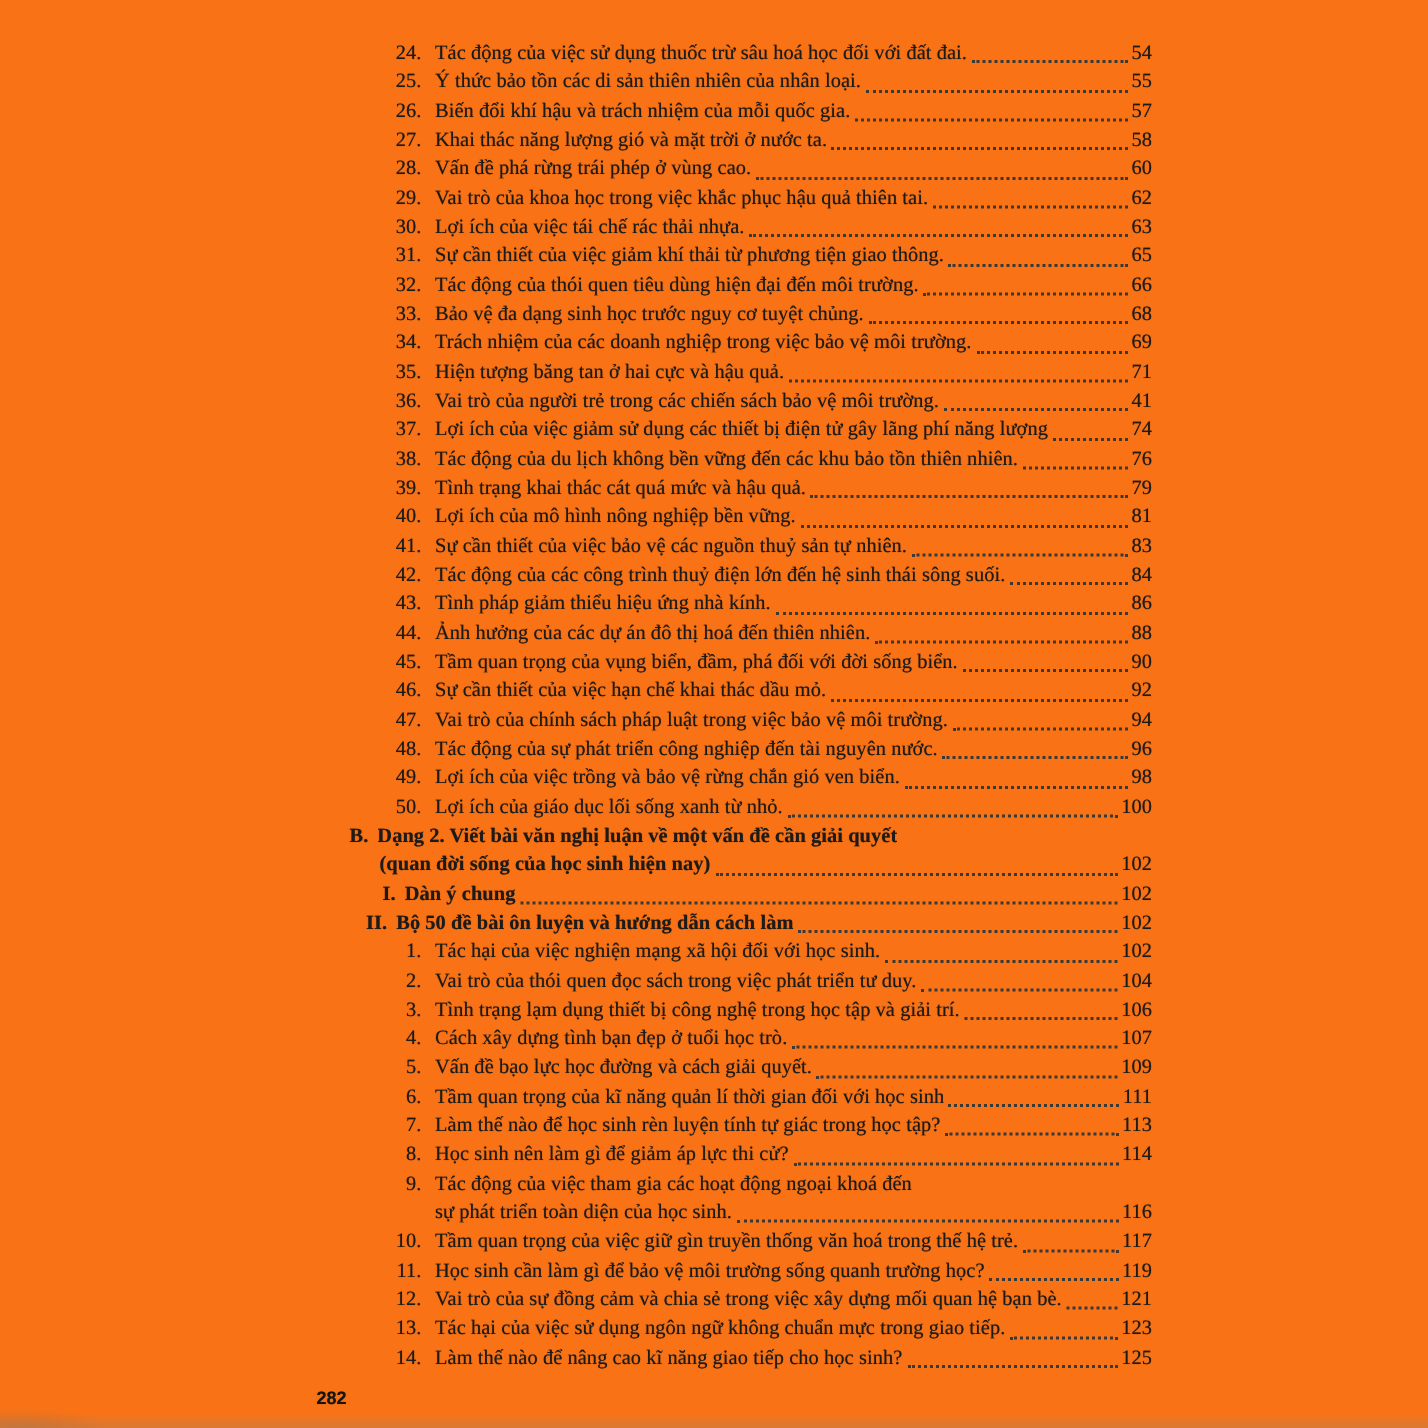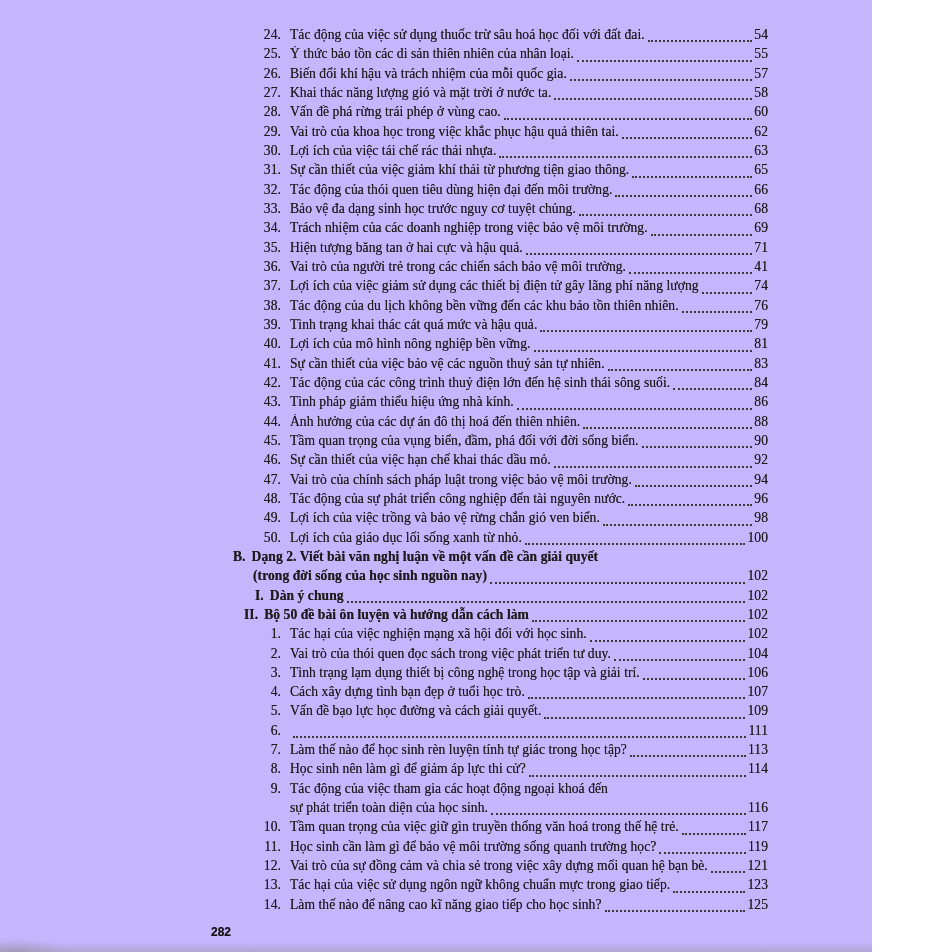--- a/index.html
+++ b/index.html
@@ -4,22 +4,22 @@
 <style>
   html, body { margin: 0; padding: 0; }
   body {
     width: 952px; height: 952px;
     background: #ffffff;
     font-family: "Liberation Serif", "DejaVu Serif", serif;
     color: #1c1b19;
   }
   .sheet {
     position: relative;
-    width: 872px; height: 952px;
-    background: #c4b5fd;
+    width: 952px; height: 952px;
+    background: #f97316;
     overflow: hidden;
   }
   .toc {
     position: absolute;
     left: 233px; top: 27px; width: 535px;
     font-size: 13.6px;
     letter-spacing: 0.05px;
     text-shadow: 0 0 0.6px rgba(20,20,20,0.65);
   }
   .row {
@@ -242,21 +242,21 @@
     <span class="leader"></span>
     <span class="pg">100</span>
   </div>
       </div>
 
     <div class="row head">
       <span class="hlabel">B.</span>
       <span class="htitle">Dạng 2. Viết bài văn nghị luận về một vấn đề cần giải quyết</span>
     </div>
     <div class="row head indent-b2">
-      <span class="htitle">(trong đời sống của học sinh nguồn nay)</span>
+      <span class="htitle">(quan đời sống của học sinh hiện nay)</span>
       <span class="leader"></span>
       <span class="pg">102</span>
     </div>
 
     <div class="row head indent-i">
       <span class="hlabel">I.</span>
       <span class="htitle">Dàn ý chung</span>
       <span class="leader"></span>
       <span class="pg">102</span>
     </div>
@@ -294,20 +294,21 @@
     <span class="pg">107</span>
   </div>
         <div class="row">
     <span class="num">5.</span>
     <span class="title">Vấn đề bạo lực học đường và cách giải quyết.</span>
     <span class="leader"></span>
     <span class="pg">109</span>
   </div>
         <div class="row">
     <span class="num">6.</span>
+    <span class="title">Tầm quan trọng của kĩ năng quản lí thời gian đối với học sinh</span>
     <span class="leader"></span>
     <span class="pg">111</span>
   </div>
         <div class="row">
     <span class="num">7.</span>
     <span class="title">Làm thế nào để học sinh rèn luyện tính tự giác trong học tập?</span>
     <span class="leader"></span>
     <span class="pg">113</span>
   </div>
         <div class="row">

